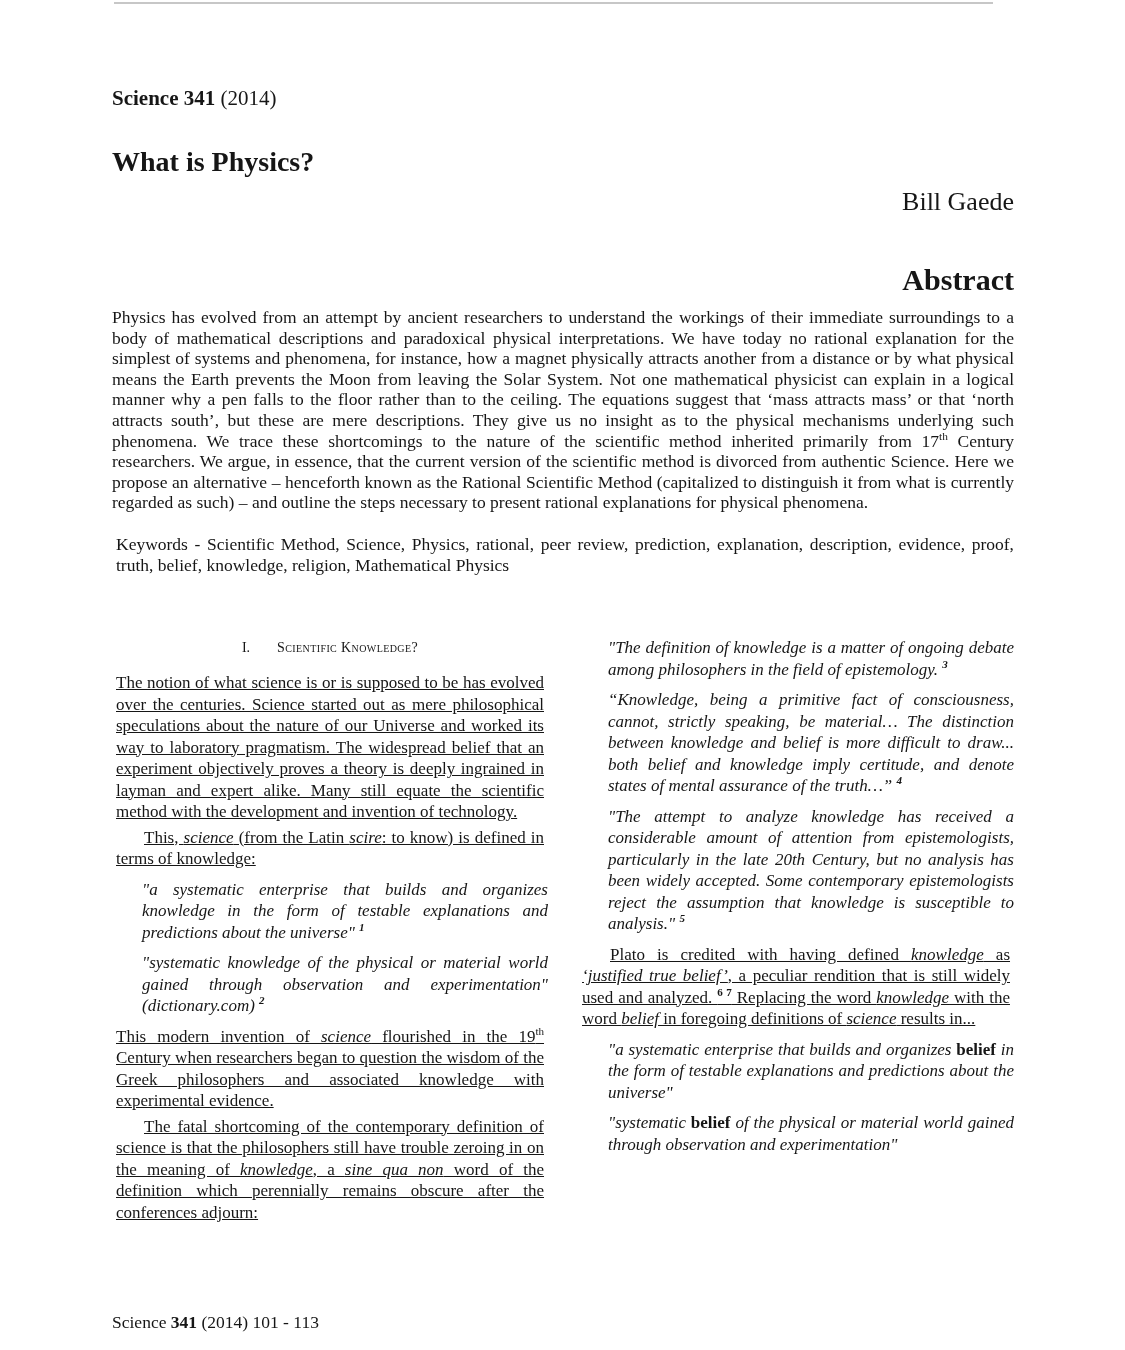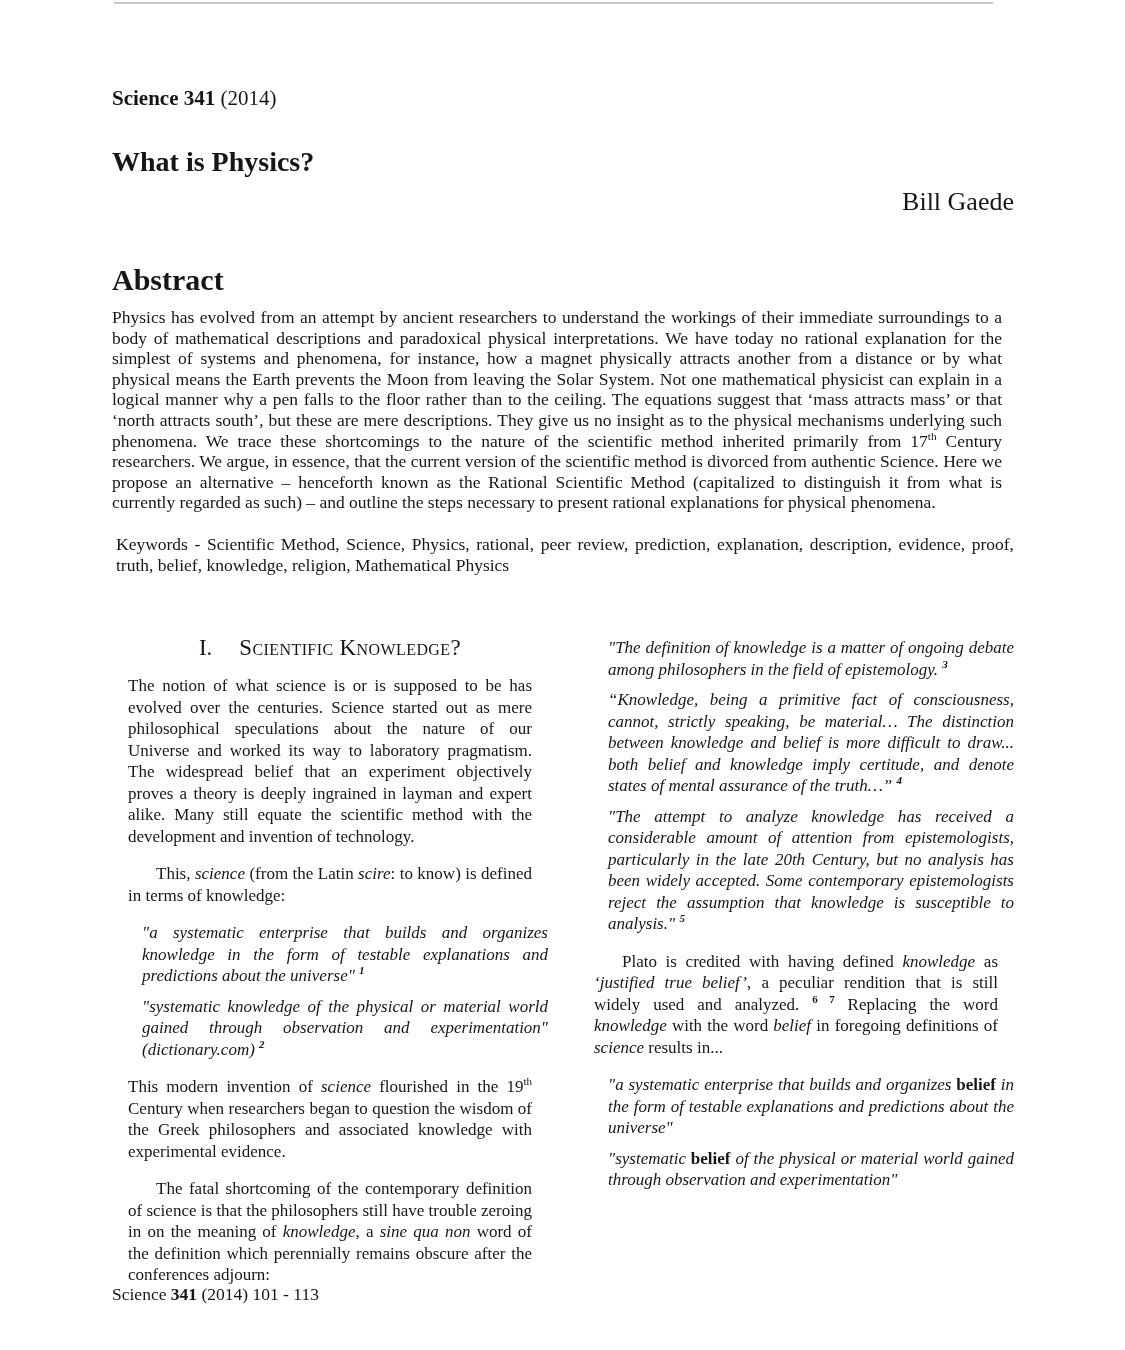--- a/index.html
+++ b/index.html
@@ -12,45 +12,45 @@
   .top-rule {
     position:absolute; top:2px; left:114px;
     width:879px; height:2px; background:#c7c7c7;
   }
   .page {
     position:absolute; left:112px; top:0; width:902px;
   }
   .journal-line { margin-top:82px; font-size:21px; line-height:32px; }
   .paper-title  { margin:32px 0 0 0; font-size:28px; line-height:32px; font-weight:700; }
   .author      { margin-top:9px; font-size:26px; line-height:30px;text-align:right; }
-  .abstract-heading { margin:46px 0 0 0; font-size:30px; line-height:34px; font-weight:700; }
+  .abstract-heading { margin:46px 0 0 0; font-size:30px; line-height:34px; font-weight:700;text-align:right; }
   .abstract-text {
-    margin:10px 12px 0 0; font-size:17.5px; line-height:20.6px;
+    margin:10px 0 0 0; font-size:17.5px; line-height:20.6px;
     text-align:justify;
   }
   .keywords {
     margin:21px 0 0 4px; font-size:17.5px; line-height:20.6px;
     text-align:justify;
   }
   .columns { display:flex; gap:30px; margin-top:62px; }
   .col { width:436px; font-size:17px; line-height:21.5px; }
-  .col p { margin:16px; text-align:justify; }
+  .col p { margin:4px; text-align:justify;text-decoration:underline; }
   .col p.indent { text-indent:28px; }
   .quote {
     font-style:italic; text-align:justify;
     margin:9px 0 9px 30px;
   }
   .section-heading {
-    text-align:center; font-size:23px; line-height:22px;
+    text-align:center; font-size:14px; line-height:22px;
     margin:0 0 13px 0;
   }
   .section-num { margin-right:27px; }
   .sc { font-variant:small-caps; letter-spacing:0.4px; }
   .page-footer {
-    position:absolute; top:1284px; left:112px;
+    position:absolute; top:1312px; left:112px;
     font-size:17.5px; line-height:21px;
   }
   
   .seg-n  { }
   .seg-i  { font-style:italic; }
   .seg-b  { font-weight:700; }
   .seg-bu { font-weight:700; font-style:normal; }
   .seg-sup  { vertical-align:super; font-size:0.65em; line-height:0; }
   .seg-supb { vertical-align:super; font-size:0.65em; line-height:0; font-weight:700; }
 </style>

